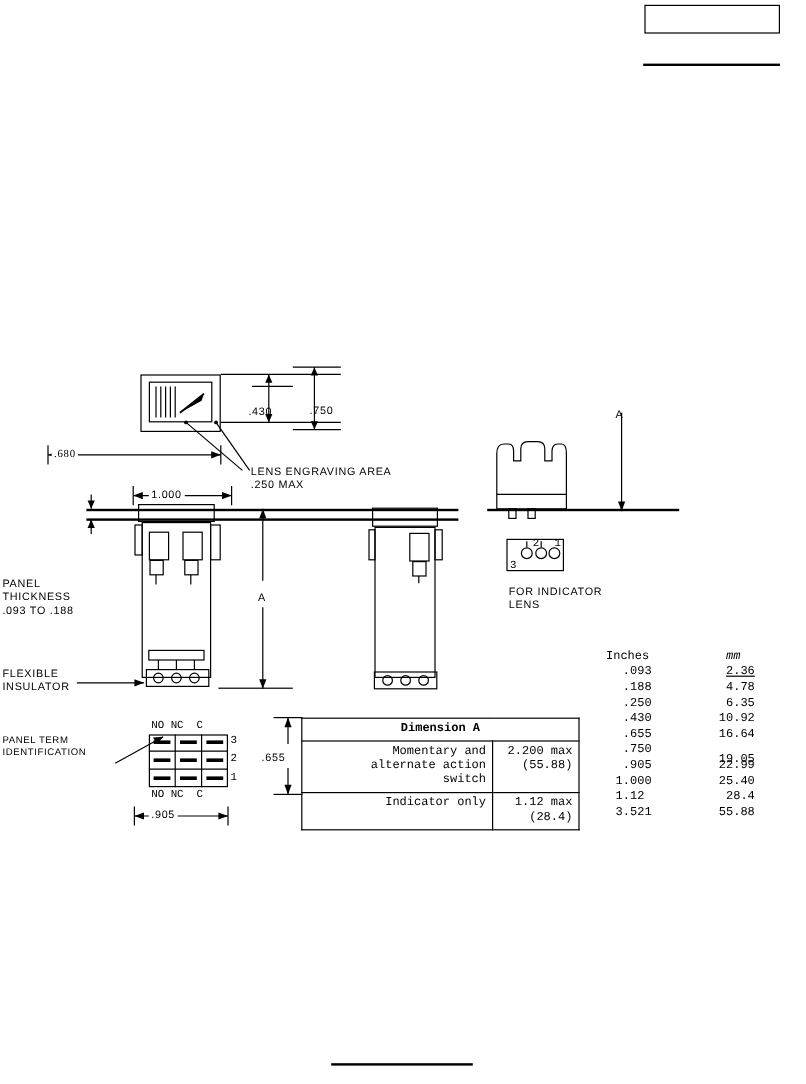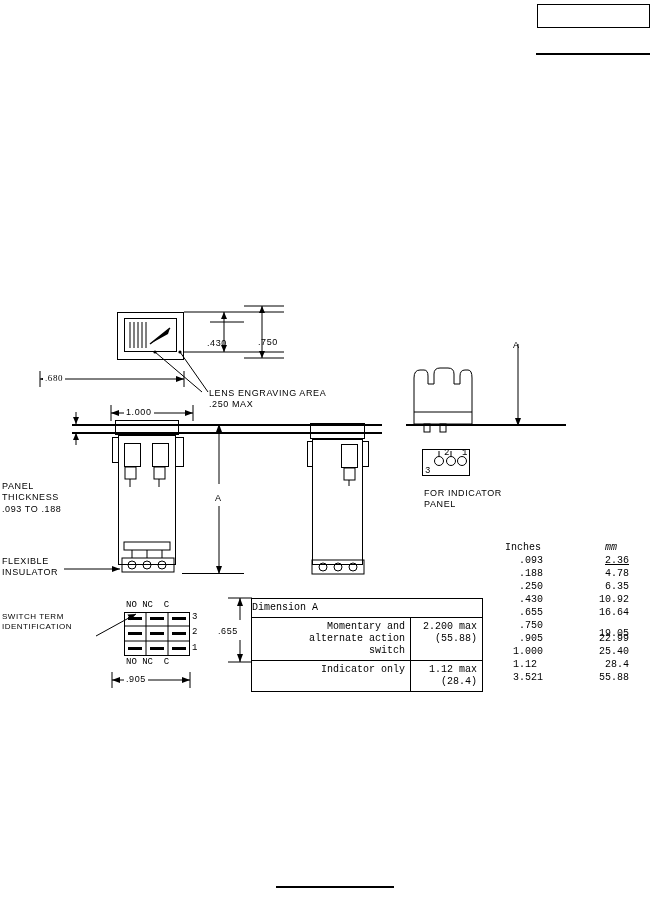--- a/index.html
+++ b/index.html
@@ -70,22 +70,23 @@
   }
   .dim-table td {
     border: 1px solid #000;
     padding: 3px 5px;
     vertical-align: top;
     line-height: 12px;
     white-space: pre;
     text-align: right;
   }
   .dim-table td.hdr {
-    text-align: left;
+    text-align: center;
     padding: 3px 0;
+    font-weight: bold;
   }
   .conv {
     font-family: "Liberation Mono", monospace;
     font-size: 10px;
     line-height: 12.6px;
     white-space: pre;
   }
 </style>
 </head>
 <body>
@@ -290,23 +291,23 @@
       <circle cx="40" cy="12" r="4.5"></circle>
       <line x1="17" y1="7" x2="17" y2="2"></line>
       <line x1="29" y1="7" x2="29" y2="2"></line>
     </g>
   </svg>
   <span class="abs mono-sm" style="left:425px; top:466px;">3</span>
   <span class="abs mono-sm" style="left:444px; top:448px;">2</span>
   <span class="abs mono-sm" style="left:462px; top:448px;">1</span>
 
   <span class="abs lbl" style="left:424px; top:488px;"><span>FOR INDICATOR
-PANEL</span></span>
-
-  <span class="abs lbl-sm" style="left:2px; top:612px;"><span>SWITCH TERM
+LENS</span></span>
+
+  <span class="abs lbl-sm" style="left:2px; top:612px;"><span>PANEL TERM
 IDENTIFICATION</span></span>
   <svg class="abs" style="left:94px; top:610px;" width="46" height="32">
     <line x1="2" y1="26" x2="42" y2="4" stroke="#000" stroke-width="1"></line>
     <path d="M42,4 l-8.5,0.6 l3.2,5.6 z" fill="#000"></path>
   </svg>
 
   <span class="abs mono-sm" style="left:126px; top:600px;">NO NC  C</span>
 
   <div class="abs bx" style="left:124px; top:612px; width:66px; height:44px;"></div>
   <svg class="abs" style="left:124px; top:612px;" width="66" height="44">

